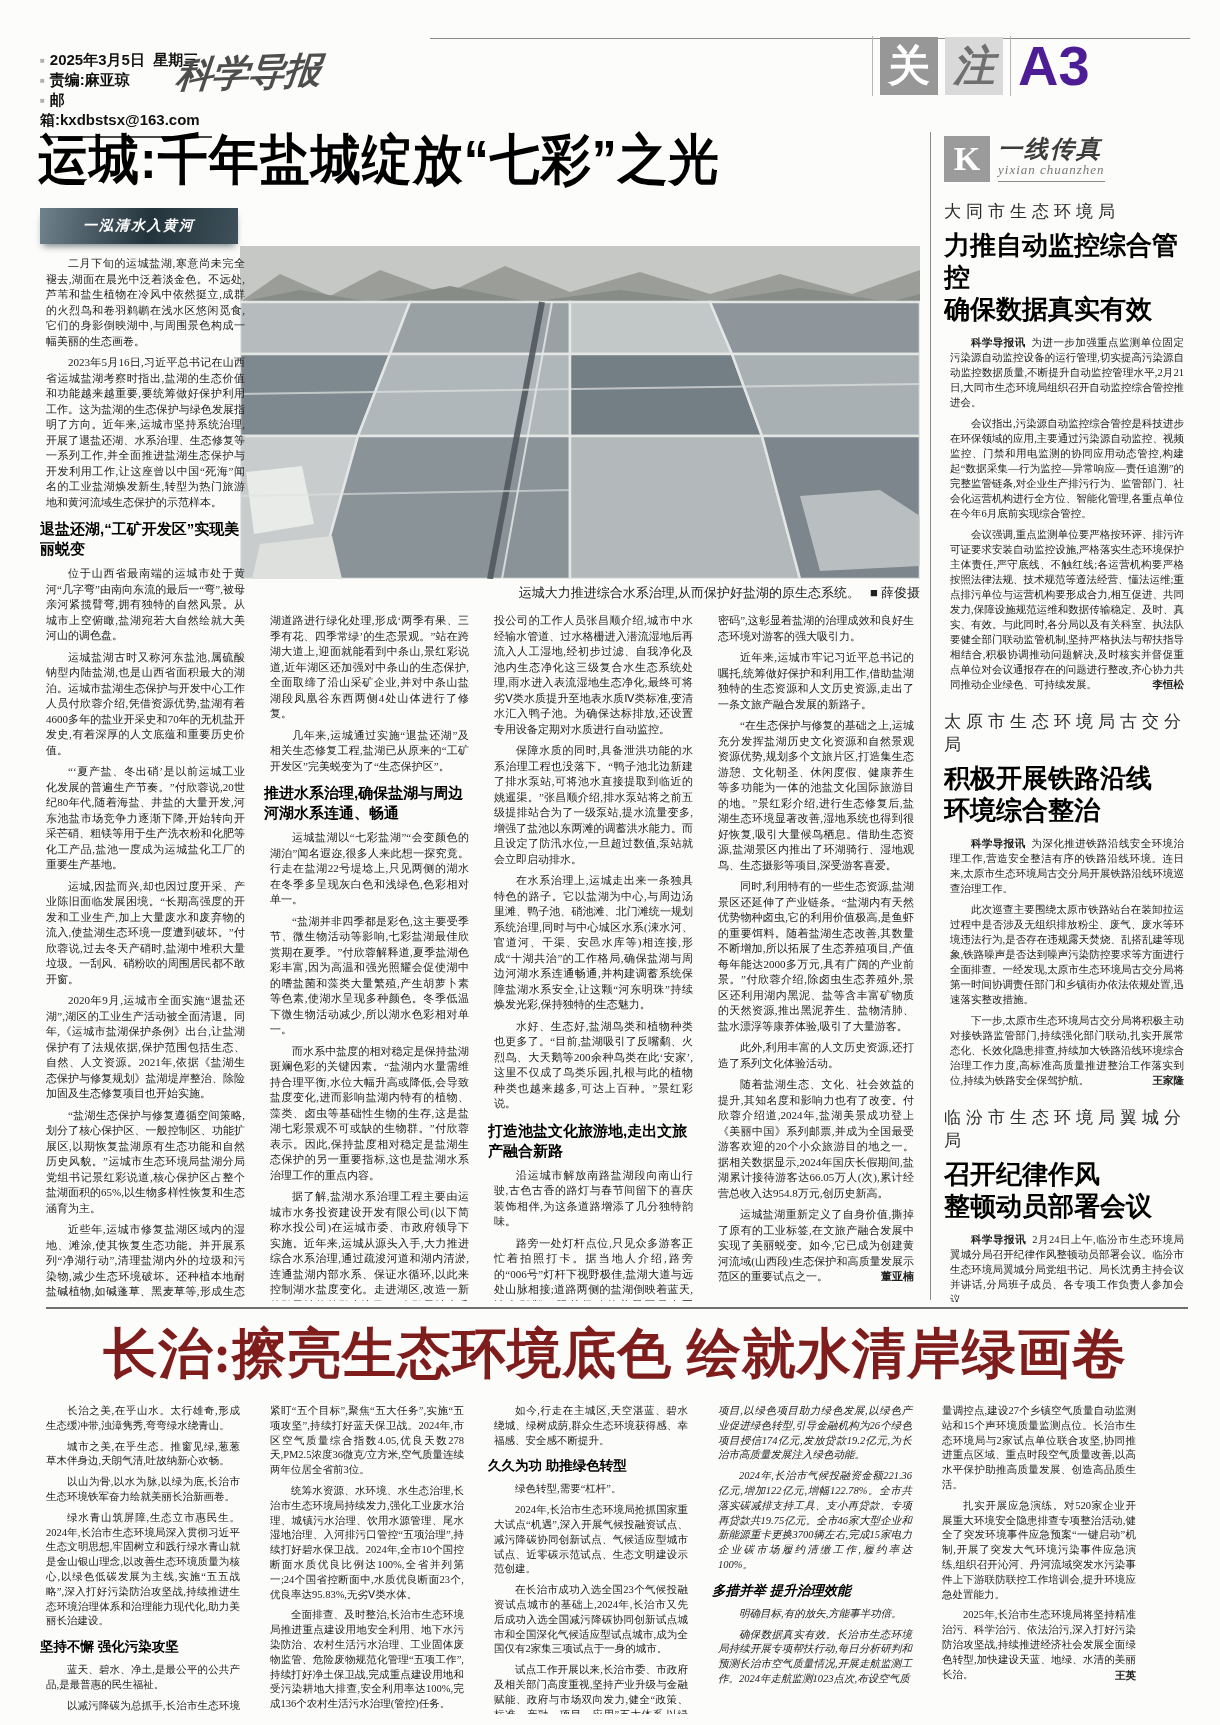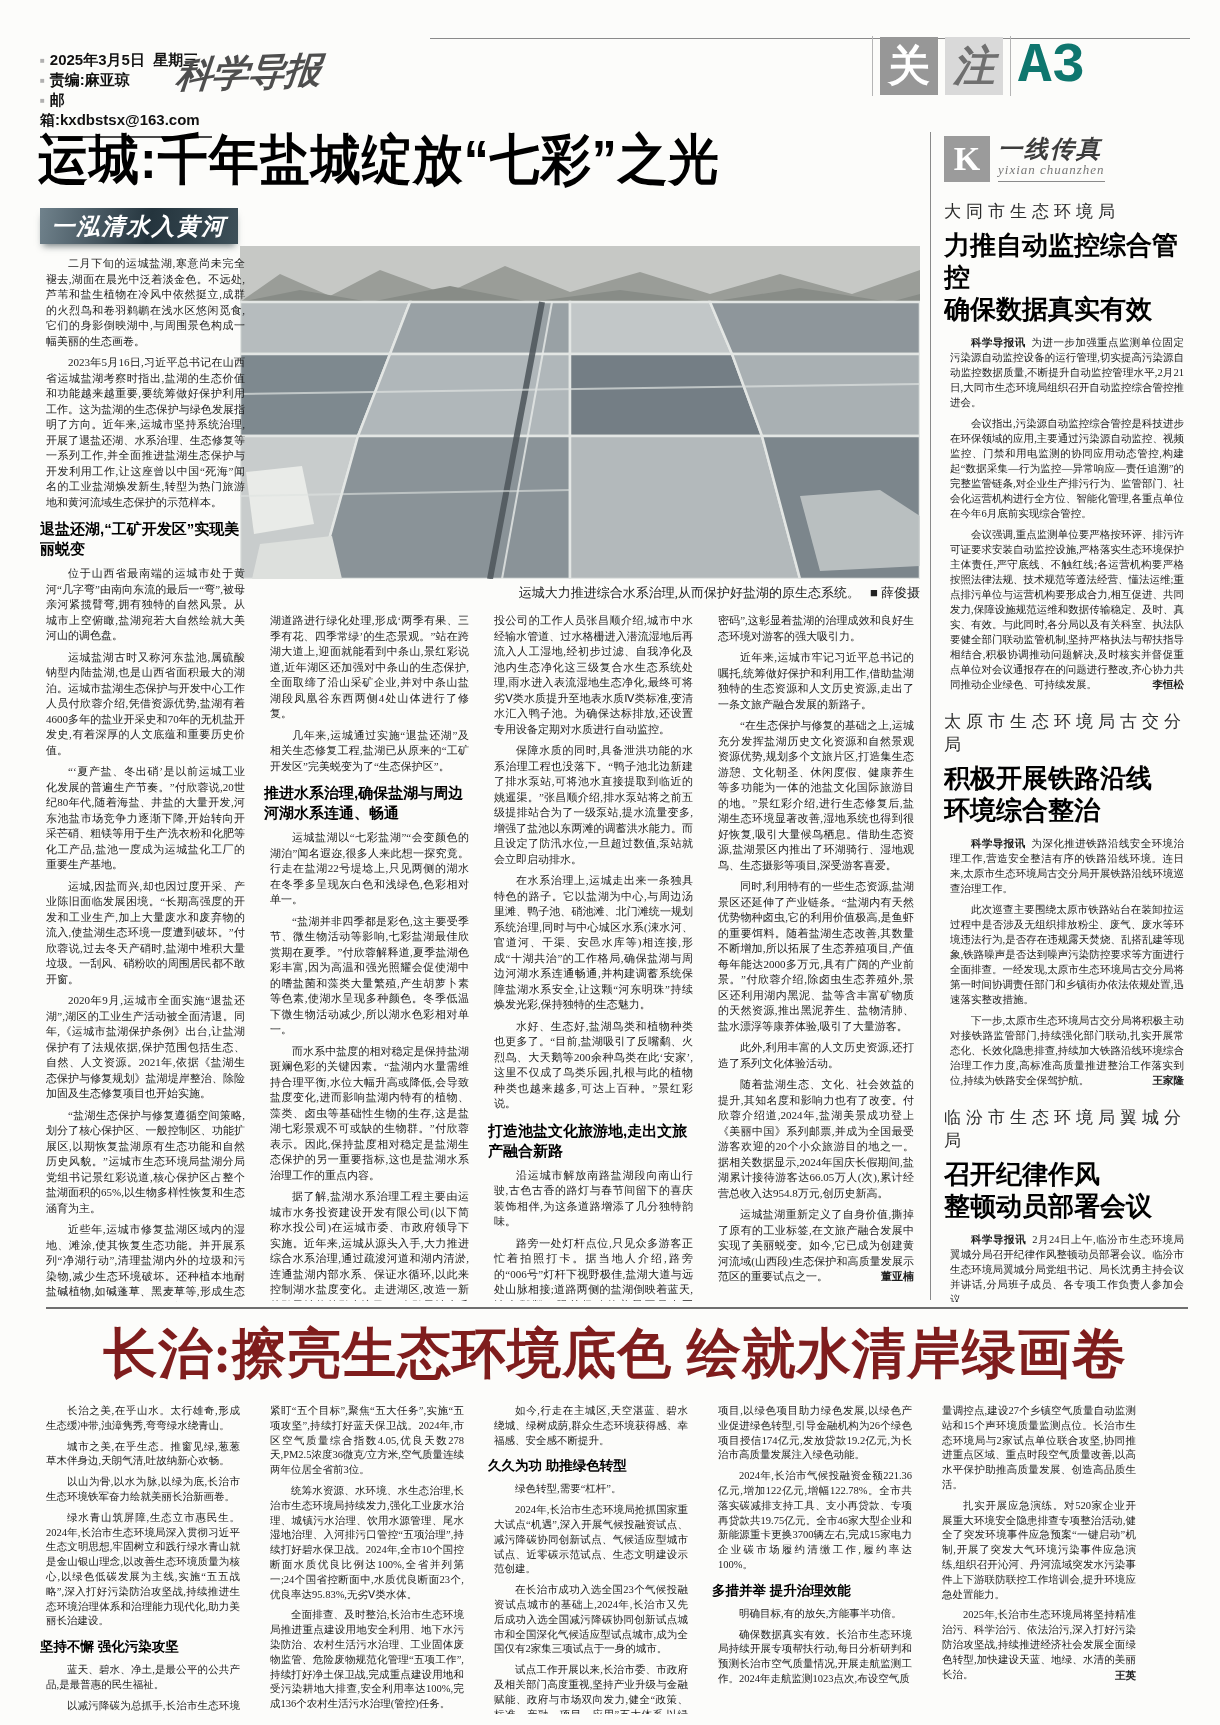--- a/index.html
+++ b/index.html
@@ -13,28 +13,28 @@
         font-weight:bold;color:#111;line-height:19px;}
   .meta .mrow::before{content:"■";color:#b0b0b0;font-size:8px;margin-right:5px;vertical-align:2px;}
   .masthead{position:absolute;left:176px;top:48px;font-size:37px;font-weight:bold;font-style:italic;
             color:#4e4e4e;letter-spacing:-1px;transform:skewX(-7deg) rotate(-2deg);white-space:nowrap;}
   .flag{position:absolute;left:872px;top:36px;display:flex;align-items:center;gap:7px;}
   .flag .vbar{width:1px;height:60px;background:#b5b5b5;}
   .fbox{width:58px;height:58px;display:flex;align-items:center;justify-content:center;
         font-size:42px;font-weight:bold;}
   .fbox.guan{background:#979797;color:#fff;font-family:"Liberation Sans",sans-serif;}
   .fbox.zhu{background:#d9d9d9;color:#6f6f6f;font-style:italic;font-family:"Liberation Serif",serif;}
-  .pageno{font-size:56px;font-weight:bold;color:#0f766e;font-family:Liberation Mono, monospace;line-height:58px;}
+  .pageno{font-size:56px;font-weight:bold;color:#4c1d95;font-family:Liberation Sans, sans-serif;line-height:58px;}
   
   .headline1{position:absolute;left:38px;top:124px;width:880px;margin:0;
              font-family:"Liberation Sans",sans-serif;font-weight:bold;font-size:50px;
              letter-spacing:1px;color:#000;white-space:nowrap;transform:scaleY(1.08);transform-origin:top left;}
   .series{position:absolute;left:40px;top:208px;width:198px;height:36px;
           background:linear-gradient(100deg,#70828c 0%,#24343d 55%,#3e5059 100%);
-          color:#fff;font-weight:bold;font-size:23px;letter-spacing:2px;
+          color:#fff;font-weight:bold;font-size:14px;letter-spacing:2px;
           display:flex;align-items:center;justify-content:center;
           font-family:"Liberation Serif",serif;font-style:italic;
           box-shadow:0 5px 7px -3px rgba(40,55,60,.65);}
   .photo{position:absolute;left:240px;top:246px;width:680px;height:333px;display:block;}
   .caption{position:absolute;left:240px;top:584px;width:680px;font-size:13px;color:#222;
            text-align:right;padding-right:2px;}
   .caption .credit{margin-left:10px;}
   .col{position:absolute;overflow:hidden;font-size:11px;line-height:15.5px;}
   .c1{left:40px;top:250px;width:211px;height:1052px;}
   .c2{left:264px;top:607px;width:211px;height:694px;}
@@ -62,21 +62,21 @@
             line-height:32px;margin:0 0 10px;white-space:pre-line;color:#000;}
   .sb-art .bp{font-size:10.5px;line-height:15px;}
   
   .brule{left:46px;top:1307px;width:1142px;height:2px;background:#6f6f6f;}
   .headline2{position:absolute;left:40px;top:1318px;width:1150px;margin:0;text-align:center;
              font-family:"Liberation Serif",serif;font-weight:bold;font-size:54px;
              letter-spacing:1px;color:#7f1d1d;white-space:nowrap;}
   .bcol{position:absolute;top:1398px;width:206px;height:316px;overflow:hidden;
         font-size:10.5px;line-height:14.8px;}
   .bcol .sub{font-size:13.5px;margin:8px 0 6px;}
-  .b1{left:40px;} .b2{left:264px;} .b3{left:488px;} .b4{left:712px;} .b5{left:936px;}
+  .b1{left:40px;} .b2{left:264px;} .b3{left:488px;} .b4{left:712px;font-style:italic;} .b5{left:936px;}
 </style>
 </head>
 <body>
 
 <div class="page">
 
   <div class="rule" style="left:430px;top:38px;width:760px;height:1px;"></div>
   <div class="meta">
     <div class="mrow"><span>2025年3月5日</span>&nbsp;&nbsp;<span>星期三</span></div>
     <div class="mrow">责编:麻亚琼</div>

